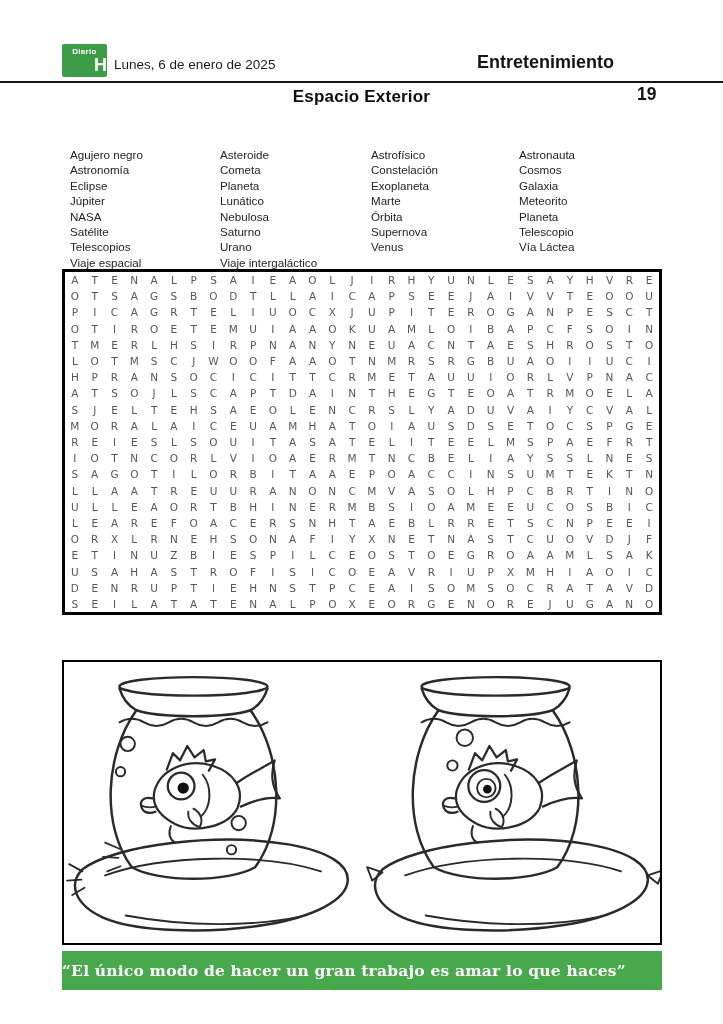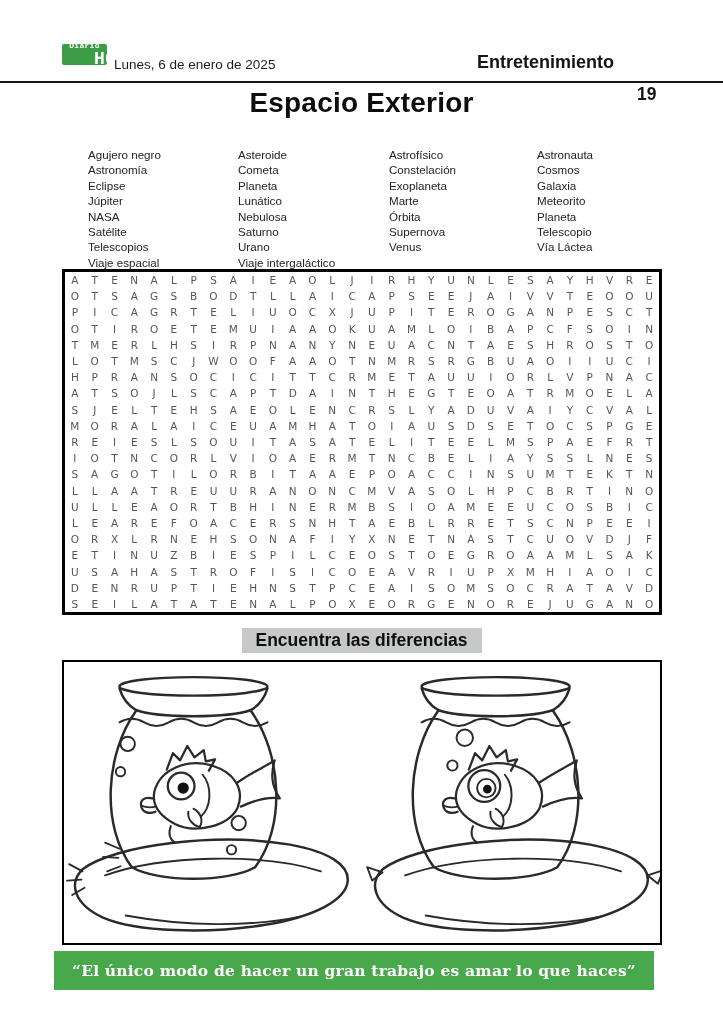--- a/index.html
+++ b/index.html
@@ -7,53 +7,53 @@
     --quote-green:#47a94c;
     --label-gray:#c7c8c9;
     --letter-color:#54565a;
   }
   *{margin:0;padding:0;box-sizing:border-box;}
   html,body{background:#fff;}
   body{width:723px;height:1024px;font-family:"Liberation Sans",sans-serif;color:#111;}
   .page{position:relative;width:723px;height:1024px;background:#fff;overflow:hidden;}
 
   
-  .logo{position:absolute;left:62px;top:44px;width:45px;height:21px;background:var(--brand-green);
-        color:#fff;text-align:center;display:flex;flex-direction:column;justify-content:center;border-radius:2px;font-family:Liberation Mono, monospace;}
+  .logo{position:absolute;left:62px;top:44px;width:45px;height:33px;background:var(--brand-green);
+        color:#fff;text-align:center;display:flex;flex-direction:column;justify-content:center;border-radius:2px;}
   .logo-top{font-size:8px;font-weight:bold;line-height:9px;letter-spacing:.3px;}
   .logo-main{font-size:18px;font-weight:bold;line-height:18px;letter-spacing:.5px;margin-left:32px;}
   .date{position:absolute;left:114px;top:57px;font-size:13.5px;color:#1c1c1c;}
   .section{position:absolute;left:477px;top:52px;font-size:18px;font-weight:bold;color:#141414;}
   .pagenum{position:absolute;left:637px;top:52px;font-size:17.5px;font-weight:bold;color:#141414;margin-top:32px;}
   .rule{position:absolute;left:0;top:81px;width:723px;height:2px;background:#161616;}
 
   .title{position:absolute;left:0;top:87px;width:723px;text-align:center;
-         font-size:28px;font-weight:bold;color:#0d0d0d;letter-spacing:.2px;}
+         font-size:17px;font-weight:bold;color:#0d0d0d;letter-spacing:.2px;}
 
   
-  .wcol{position:absolute;top:147px;font-size:11.6px;color:#232323;margin-left:18px;}
+  .wcol{position:absolute;top:147px;font-size:11.6px;color:#232323;}
   .wcol .word{height:15.4px;line-height:15.4px;white-space:nowrap;}
   .wcol1{left:70px;} .wcol2{left:220px;} .wcol3{left:371px;} .wcol4{left:519px;}
 
   
   .wsgrid{position:absolute;left:62px;top:269px;width:600px;height:346px;border:3px solid #000;
           display:grid;grid-template-columns:repeat(30,1fr);grid-template-rows:repeat(21,1fr);background:#fff;}
   .cell{display:flex;align-items:center;justify-content:center;
         font-family:"DejaVu Sans",sans-serif;font-size:10.5px;color:var(--letter-color);}
 
   
   .diff-label{position:absolute;top:628px;left:50%;transform:translateX(-50%);
               background:var(--label-gray);padding:2px 14px;font-size:17.5px;font-weight:bold;color:#0e0e0e;white-space:nowrap;}
   .diff-frame{position:absolute;left:62px;top:660px;width:600px;height:285px;border:2.5px solid #000;
               display:flex;align-items:stretch;background:#fff;}
   .diff-frame svg{width:50%;height:100%;}
 
   
-  .quote-bar{position:absolute;left:54px;top:951px;width:600px;height:39px;background:var(--quote-green);
-             display:flex;align-items:center;justify-content:center;}
+  .quote-bar{position:absolute;left:62px;top:951px;width:600px;height:39px;background:var(--quote-green);
+             display:flex;align-items:center;}
   .quote-bar span{font-family:"DejaVu Serif",serif;font-weight:bold;font-size:15.5px;color:#fff;letter-spacing:.2px;}
 </style>
 </head>
 <body>
 
 <div class="page">
 
   <div class="logo">
     <span class="logo-top">Diario</span>
     <span class="logo-main">HOY</span>
@@ -730,21 +730,20 @@
       <div class="cell">R</div>
       <div class="cell">E</div>
       <div class="cell">J</div>
       <div class="cell">U</div>
       <div class="cell">G</div>
       <div class="cell">A</div>
       <div class="cell">N</div>
       <div class="cell">O</div>
     </div>
 
-  <div class="diff-label">Encuentra las diferencias</div>
 
   <div class="diff-frame">
 
     <svg viewBox="0 0 290 270" fill="none" stroke="#2a2a2a" stroke-width="2.4" stroke-linecap="round" stroke-linejoin="round">
       <g>
         <path d="M18 200 C 50 176, 150 164, 220 176 C 258 183, 278 196, 276 212 C 274 230, 244 246, 196 254 C 140 263, 70 261, 38 247 C 10 234, 4 214, 18 200 Z"></path>
         <path d="M40 206 C 95 186, 195 184, 250 202" stroke-width="1.8"></path>
         <path d="M60 245 C 120 256, 182 256, 230 246" stroke-width="1.8"></path>
         <path d="M18 202 l -13 -7 M17 210 l -14 1 M20 218 l -12 7" stroke-width="1.8"></path>
       </g>

